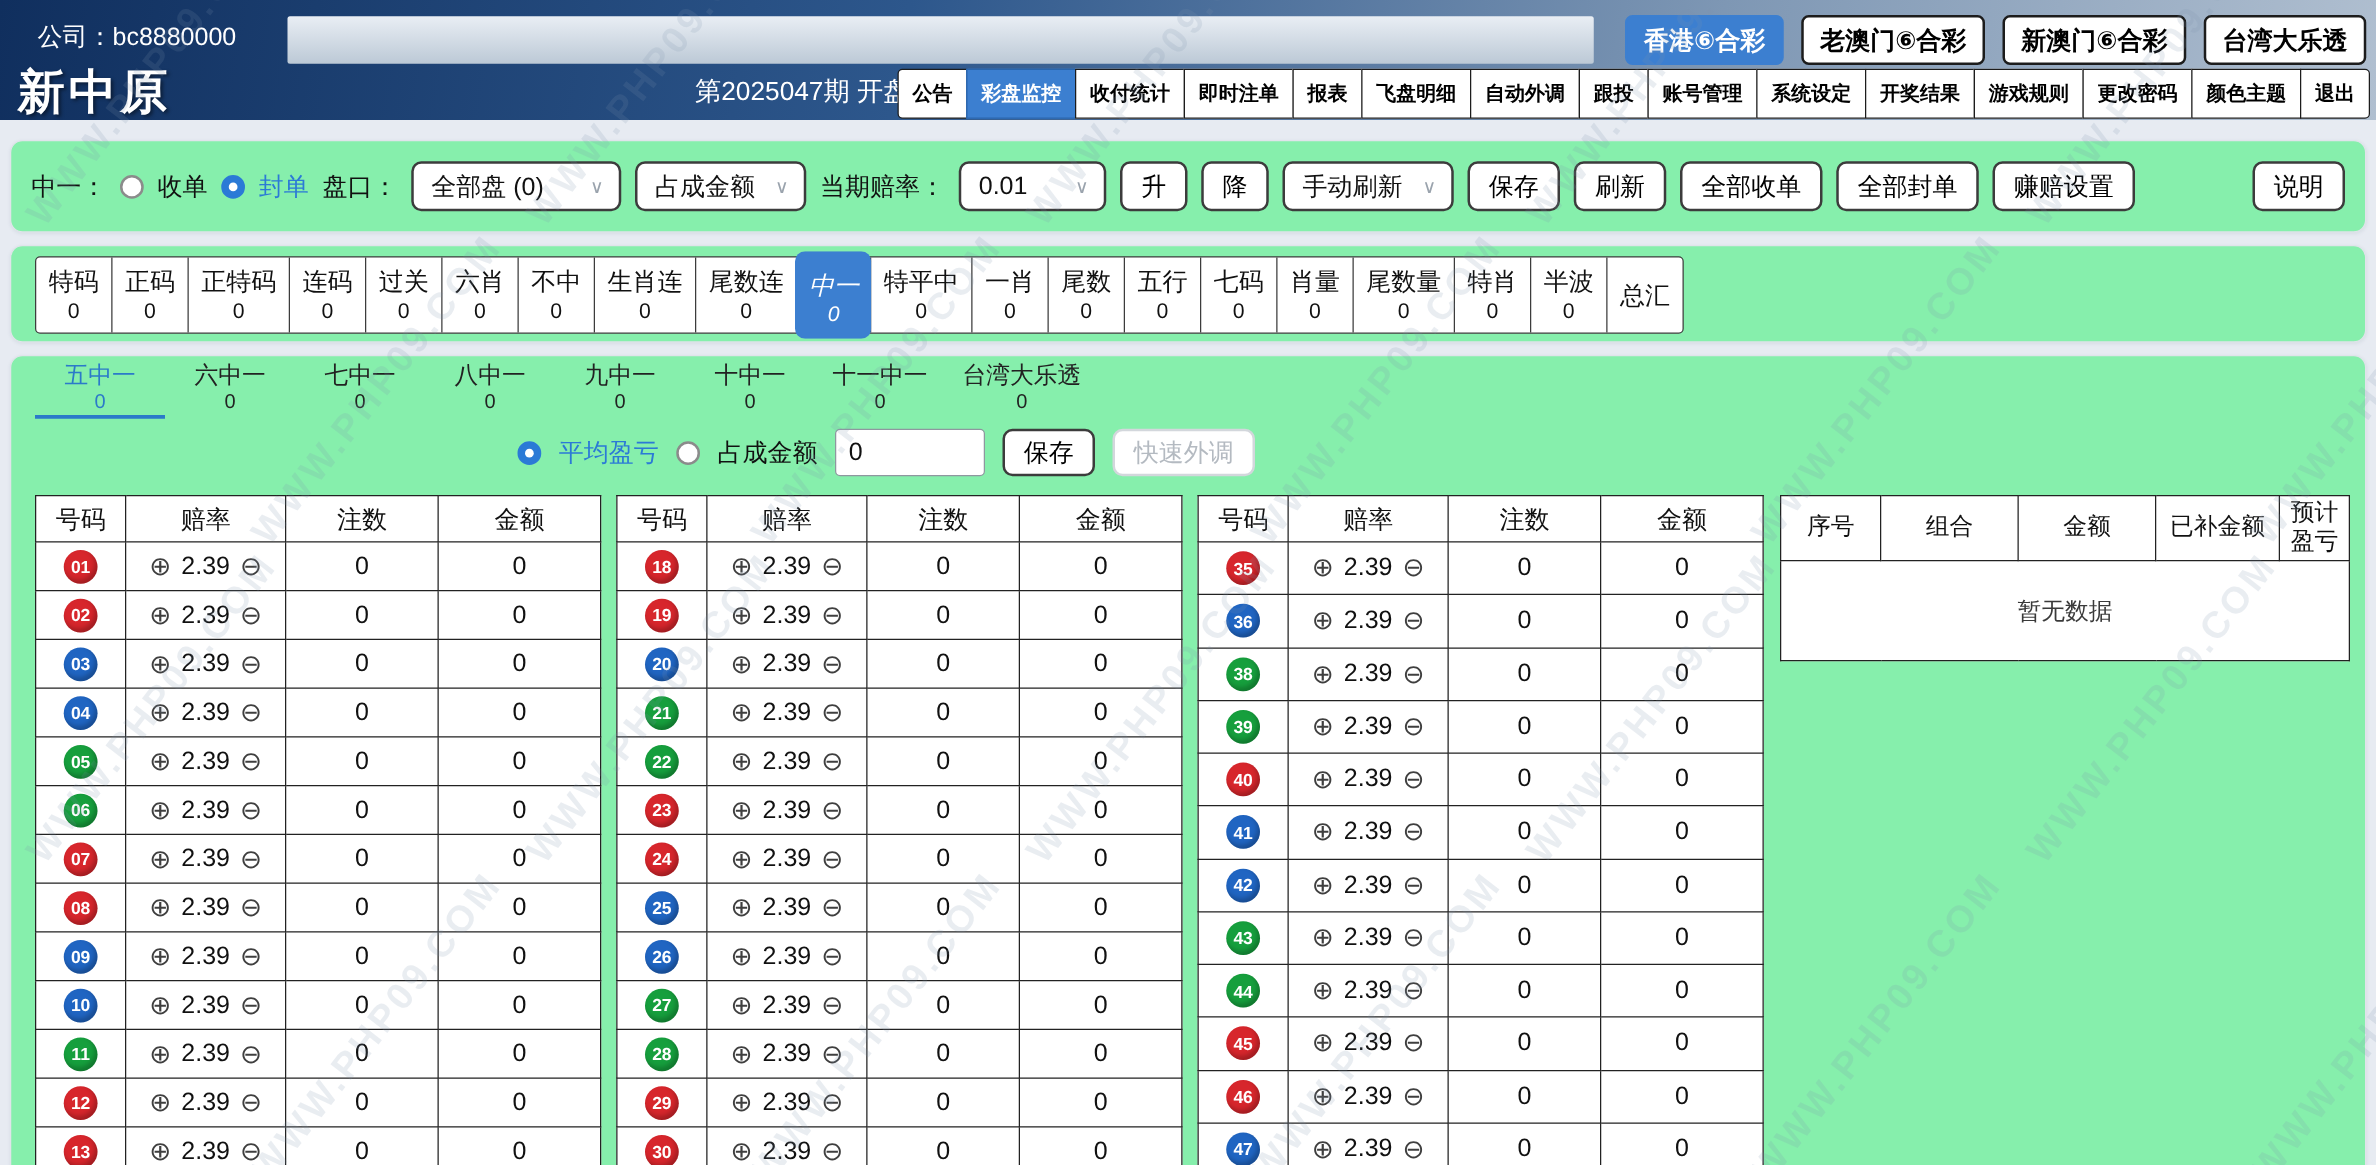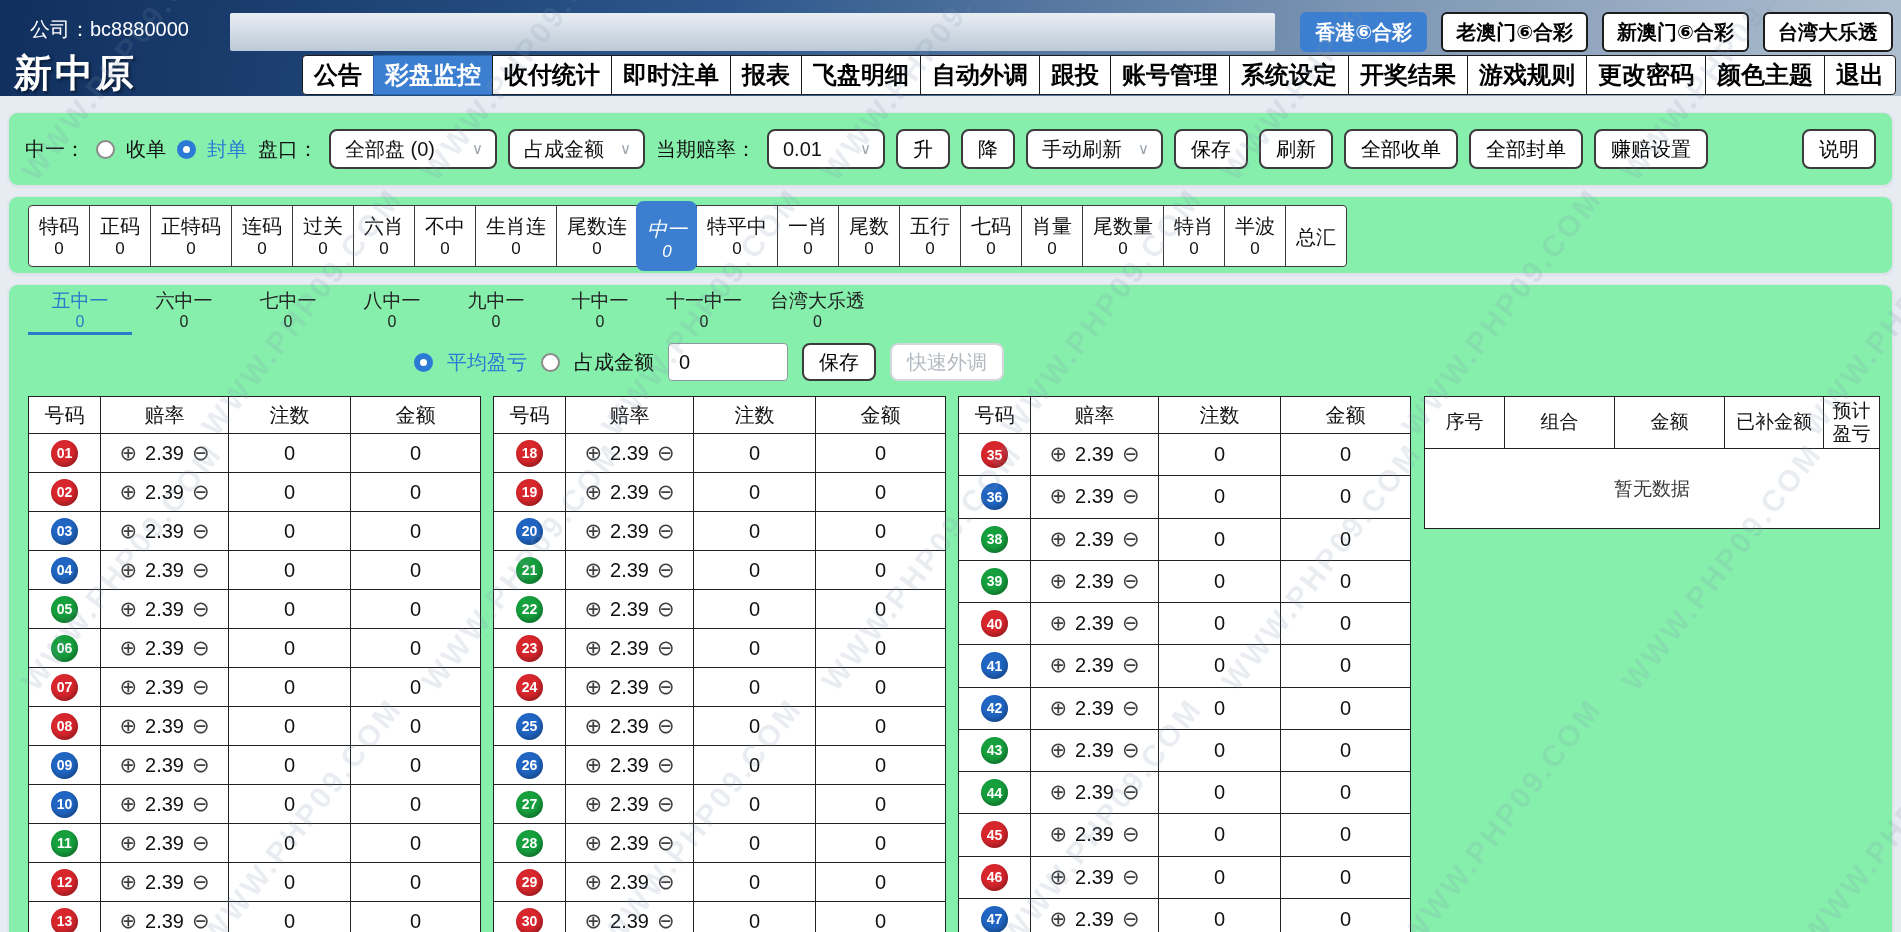--- a/index.html
+++ b/index.html
@@ -19,21 +19,21 @@
     letter-spacing:3px; text-shadow:2px 2px 3px rgba(0,0,0,.45); }
   .notice-bar { position:absolute; left:230px; top:13px; width:1045px; height:38px;
     background:linear-gradient(#e9eef4,#bcc9d6); border-radius:2px; }
   .period { position:absolute; left:556px; top:59px; font-size:21px; color:#fff; white-space:nowrap; }
   .games { position:absolute; right:8px; top:12px; display:flex; gap:14px; }
   .game-btn { height:40px; padding:0 13px; font-size:20px; font-weight:bold; white-space:nowrap;
     background:#fff; color:#000; border:2px solid #1c1c1c; border-radius:6px; cursor:pointer;
     font-family:inherit; }
   .game-btn.active { background:#3c7fd0; color:#fff; border-color:#3c7fd0; }
   .nav { position:absolute; right:5px; top:55px; display:flex; }
-  .nav-item { height:40px; padding:0 11px; font-size:24px; font-weight:bold; white-space:nowrap;
+  .nav-item { height:40px; padding:0 11px; font-size:16px; font-weight:bold; white-space:nowrap;
     background:#fff; color:#000; border:1px solid #1c1c1c; margin-left:-1px; cursor:pointer;
     display:flex; align-items:center; font-family:inherit; }
   .nav-item:first-child { border-radius:4px 0 0 4px; }
   .nav-item:last-child { border-radius:0 4px 4px 0; }
   .nav-item.active { background:#3c7fd0; color:#fff; border-color:#2a66ad; }
 
   
   .card { position:absolute; background:#86efac; border:1px solid #e0e4ea; border-radius:10px;
     box-shadow:0 1px 3px rgba(40,60,90,.08); }
   .ctrl-card { left:8px; top:112px; width:1885px; height:74px;

